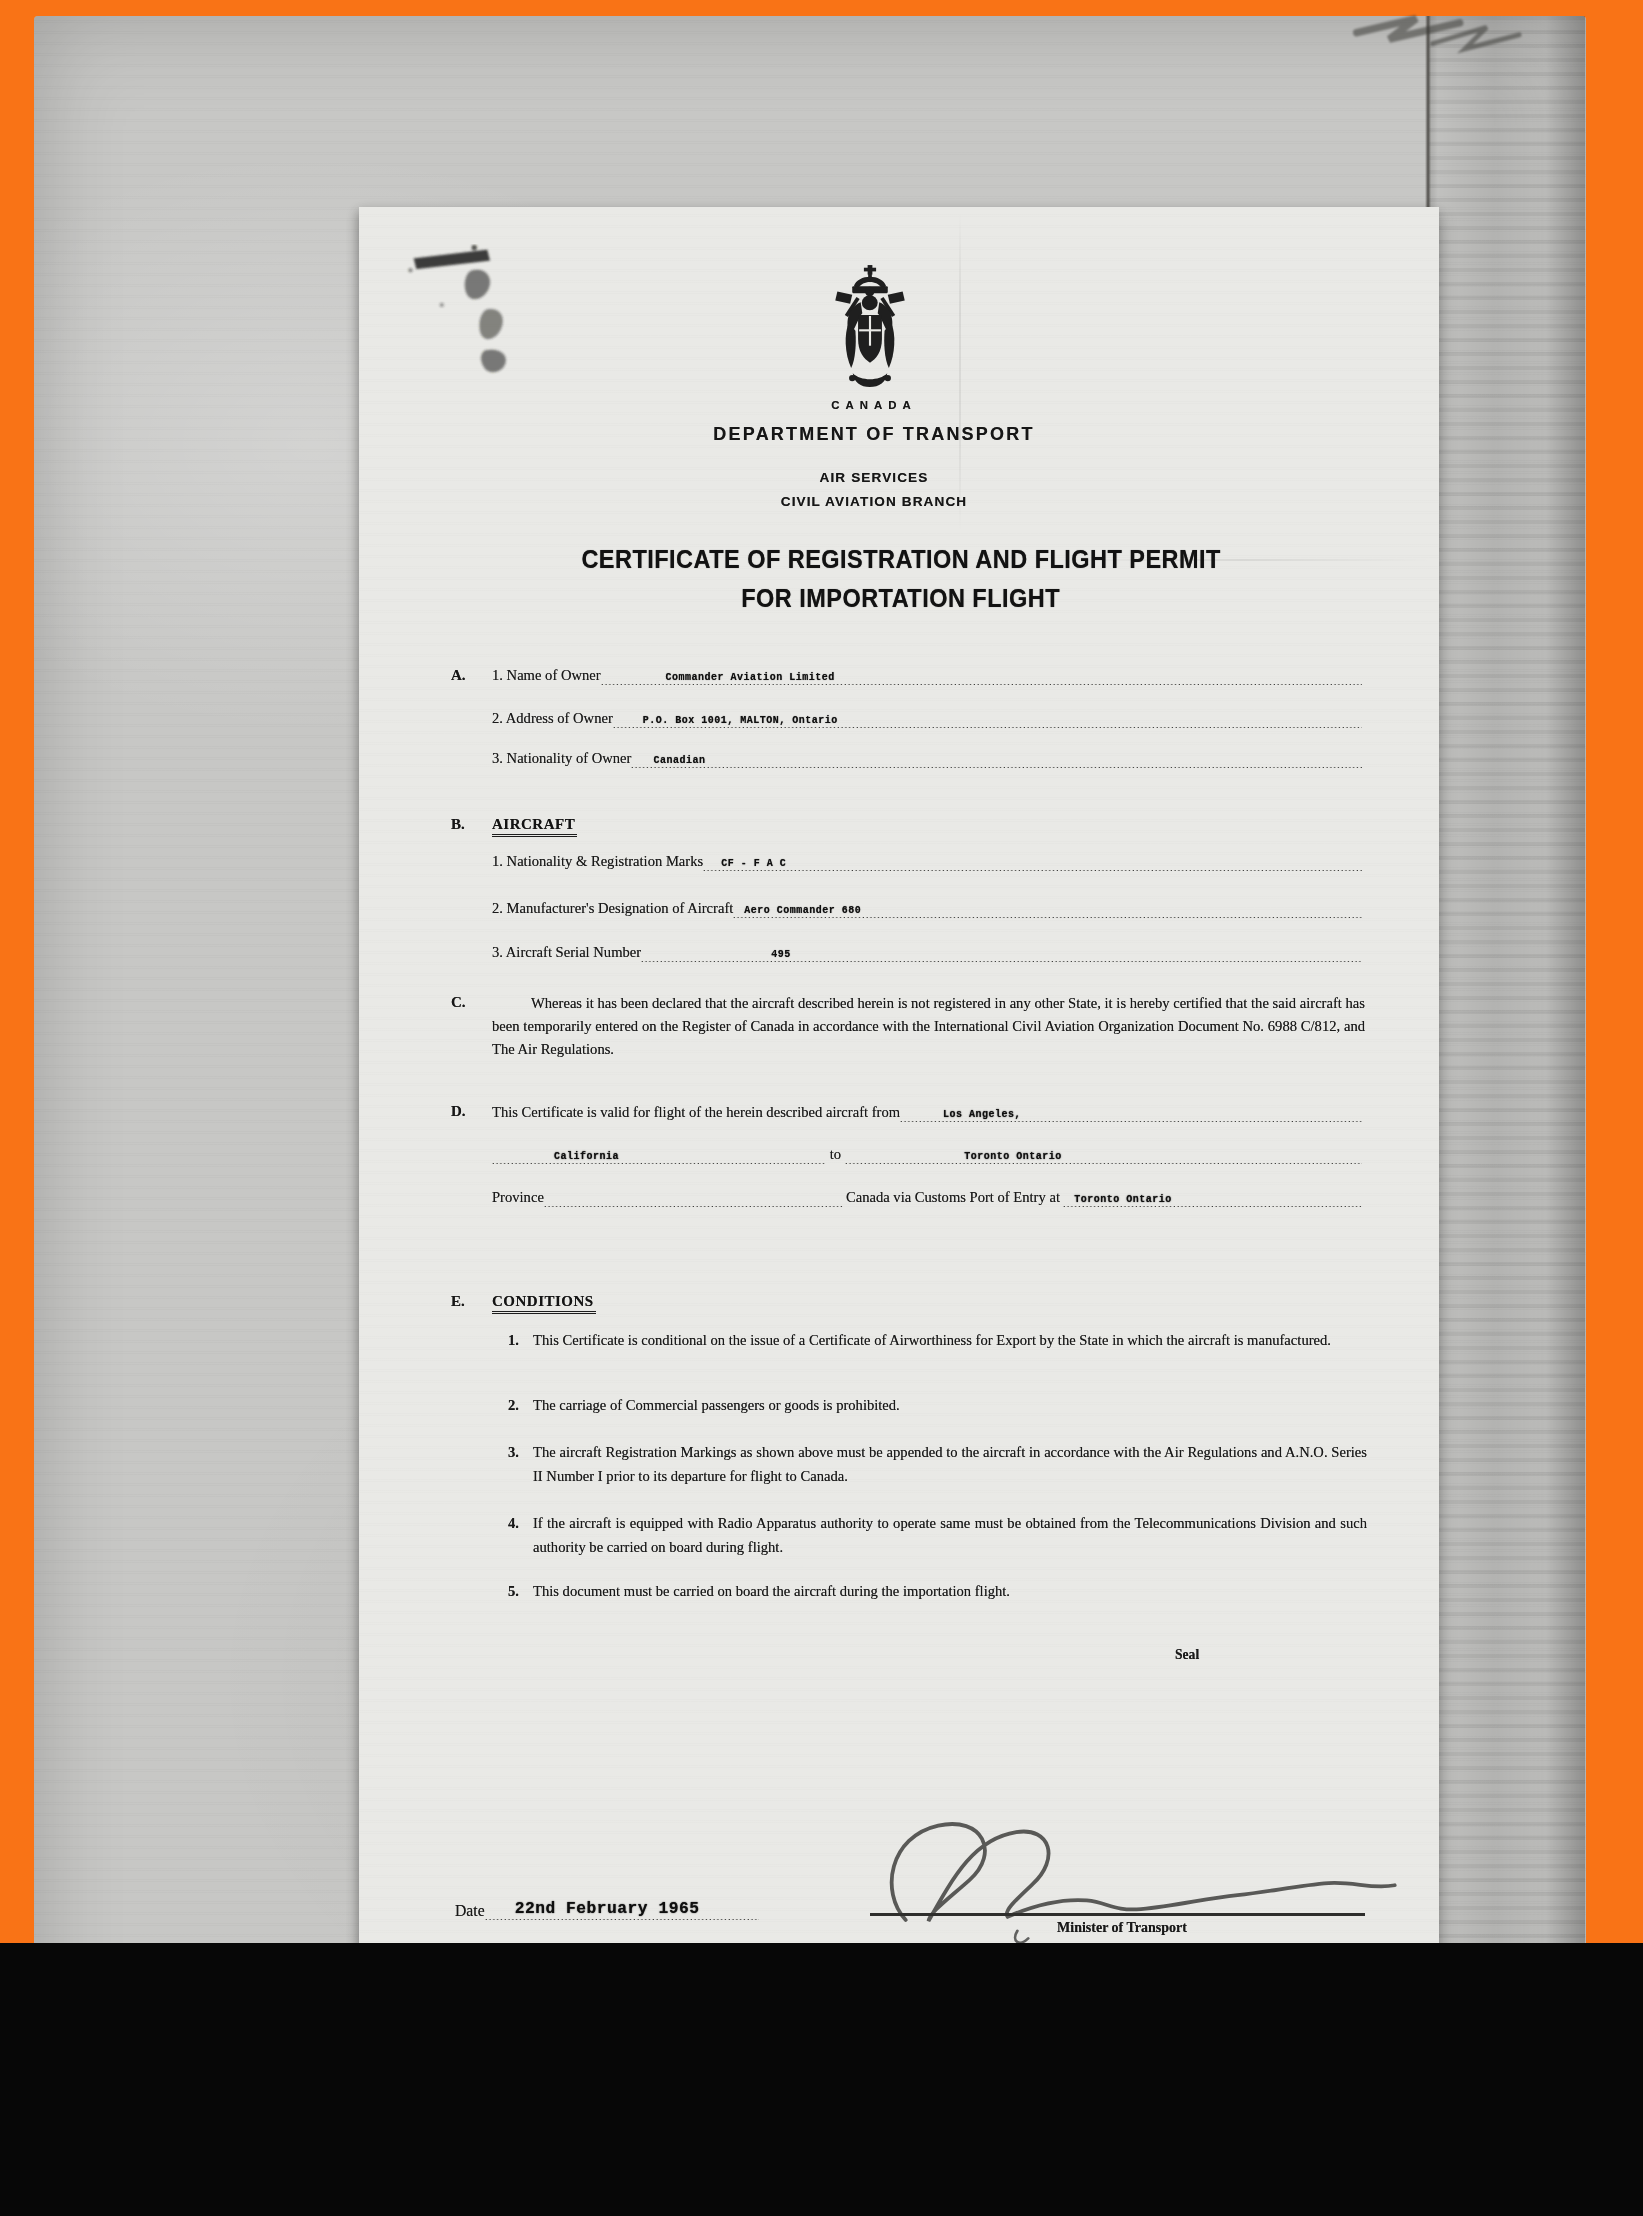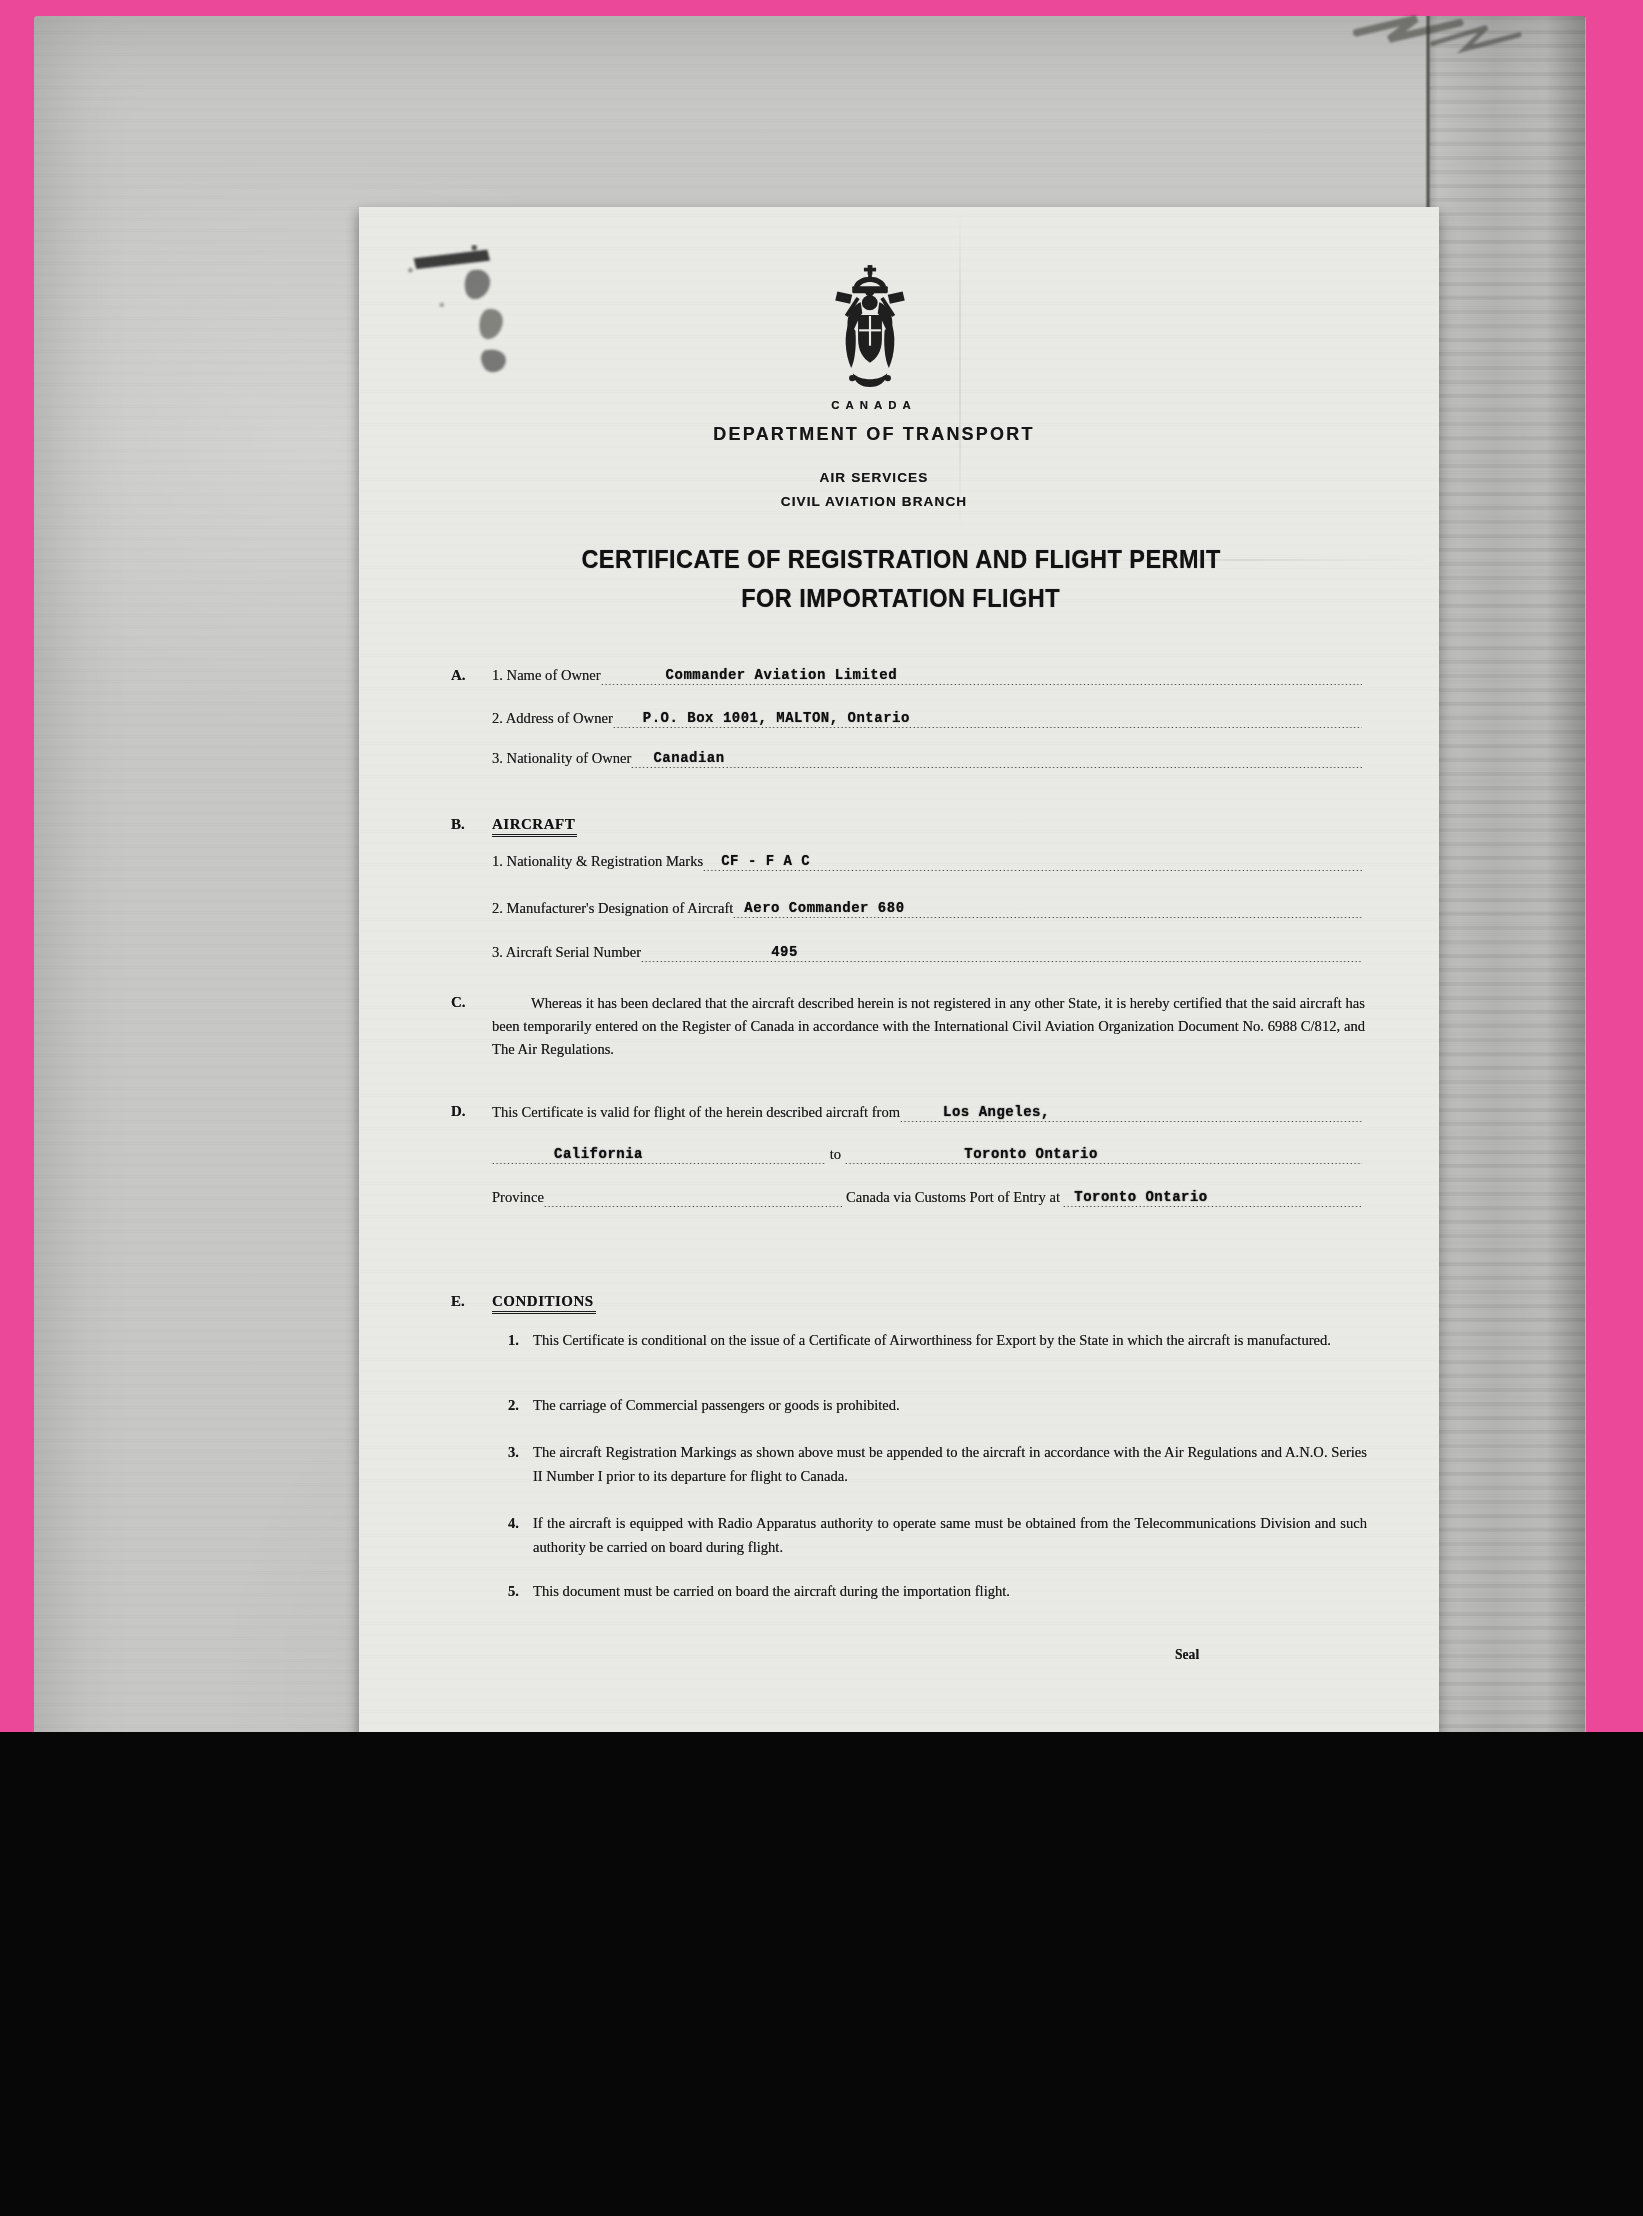--- a/index.html
+++ b/index.html
@@ -1,16 +1,16 @@
 <!DOCTYPE html>
 <html style="font-size:8.7px"><head>
 <meta charset="utf-8">
 <style>
   html,body{margin:0;padding:0;background:#070707;}
-  #photo{position:relative;width:1644px;height:1732px;background:#ec4899;overflow:hidden;
+  #photo{position:relative;width:1644px;height:1943px;background:#f97316;overflow:hidden;
          font-family:"Liberation Serif", serif;color:#1b1b1b;}
   
   #paper{position:absolute;left:34px;top:16.3px;width:1552px;height:2132px;border-radius:3.8px;
     background-color:#c7c7c5;
     background-image:
       radial-gradient(ellipse 705px 488px at 18% 20%, rgba(255,255,255,.22), transparent 60%),
       radial-gradient(ellipse 813px 651px at 45% 78%, rgba(0,0,0,.05), transparent 65%),
       repeating-linear-gradient(0deg, rgba(0,0,0,.018) 0 0.5px, transparent 0.5px 2.2px);
     box-shadow: inset 0 0 92px rgba(0,0,0,.20);}
   
@@ -45,21 +45,21 @@
        text-shadow:0 0 0.4px rgba(0,0,0,.6);}
   .frow{position:absolute;left:133px;width:870px;height:30px;display:flex;align-items:flex-end;
        font-size:14.6px;color:#1a1a1a;text-shadow:0 0 0.3px rgba(0,0,0,.55);}
   .frow .lbl{white-space:nowrap;padding-bottom:1.1px;}
   .leader{position:relative;flex:1;height:100%;}
   .leader::after{content:'';position:absolute;left:0;right:0;bottom:0;height:1.6px;
        background:radial-gradient(circle at 1.1px 0.8px, #3c3c3a 0.6px, transparent 0.8px);
        background-size:3.8px 1.6px;background-repeat:repeat-x;filter:blur(0.1px);}
   .leader.tail{flex:0 0 24px;}
   .typed{position:absolute;bottom:2.7px;font-family:"Liberation Mono", monospace;font-weight:bold;
-       font-size:14px;letter-spacing:0.5px;color:#0f0f0f;white-space:nowrap;
+       font-size:10px;letter-spacing:0.5px;color:#0f0f0f;white-space:nowrap;
        filter:blur(0.4px);text-shadow:0 0 0.9px rgba(0,0,0,.7);}
   .typed.heavy{filter:blur(0.6px);text-shadow:0 0 1.3px rgba(0,0,0,.85);}
   .sec-head{position:absolute;left:133px;font-weight:bold;font-size:15px;letter-spacing:0.5px;color:#141414;
        border-bottom:3.8px double #1d1d1d;padding:0 2.2px 1.1px 0;text-shadow:0 0 0.4px rgba(0,0,0,.6);}
   .para{position:absolute;left:133px;width:873px;font-size:14.6px;line-height:23px;color:#191919;
        text-align:justify;text-shadow:0 0 0.4px rgba(0,0,0,.6);filter:blur(0.1px);}
   .para.indent{text-indent:39px;}
   .cond{position:absolute;left:149px;width:859px;display:flex;font-size:14.6px;line-height:24px;
        color:#191919;text-shadow:0 0 0.4px rgba(0,0,0,.6);filter:blur(0.1px);}
   .cond .num{flex:0 0 25px;font-weight:bold;}

